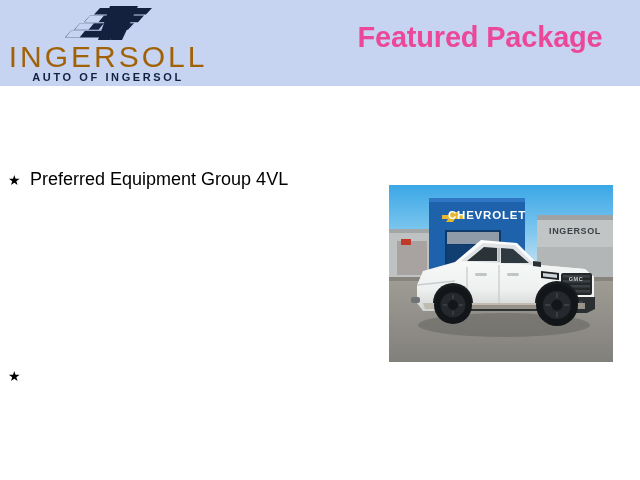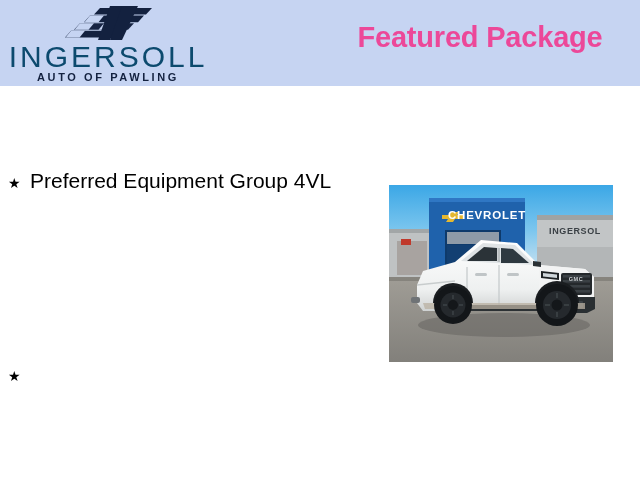--- a/index.html
+++ b/index.html
@@ -43,21 +43,21 @@
   }
   #logo-wordmark {
     position: absolute;
     left: 0;
     top: 38px;
     width: 200px;
     text-align: center;
     font-size: 30px;
     font-weight: 400;
     letter-spacing: 3.0px;
-    color: #0c4a6e;
+    color: #a16207;
     line-height: 1;
     white-space: nowrap;
   }
   #logo-subtitle {
     position: absolute;
     left: 0;
     top: 68px;
     width: 200px;
     text-align: center;
     font-size: 11px;
@@ -95,21 +95,21 @@
   #feature-item-1 { top: 369px; }
   .feature-bullet {
     display: inline-block;
     width: 22px;
     font-size: 14px;
     color: #000000;
     line-height: 1;
     text-align: left;
   }
   .feature-label {
-    font-size: 21px;
+    font-size: 18px;
     color: #000000;
     line-height: 1;
   }
 
   
   #vehicle-photo {
     position: absolute;
     left: 389px;
     top: 185px;
     width: 224px;
@@ -140,21 +140,21 @@
         <path d="M20 17.2 L34 17.2 L28.5 23.8 L14.5 23.8 Z" fill="#c6d4f2"></path>
         <path d="M44 17.2 L58 17.2 L52.5 23.8 L38.5 23.8 Z" fill="#c6d4f2"></path>
         <path d="M11 24.8 L25 24.8 L19.5 31.4 L5.5 31.4 Z" fill="#c6d4f2"></path>
 
         <path d="M50 0 L66 0 L50 34 L38 34 Z"></path>
         <path d="M62 0 L78 0 L62 34 L50 34 Z" fill="#13213f"></path>
       </g>
     </svg>
   </div>
   <div id="logo-wordmark">INGERSOLL</div>
-  <div id="logo-subtitle">AUTO OF PAWLING</div>
+  <div id="logo-subtitle">AUTO OF INGERSOL</div>
 </div>
 
 <div id="page-title">Featured Package</div>
 
 <div class="feature-item" id="feature-item-0">
   <span class="feature-bullet">★</span>
   <span class="feature-label">Preferred Equipment Group 4VL</span>
 </div>
 
 <div class="feature-item" id="feature-item-1">

